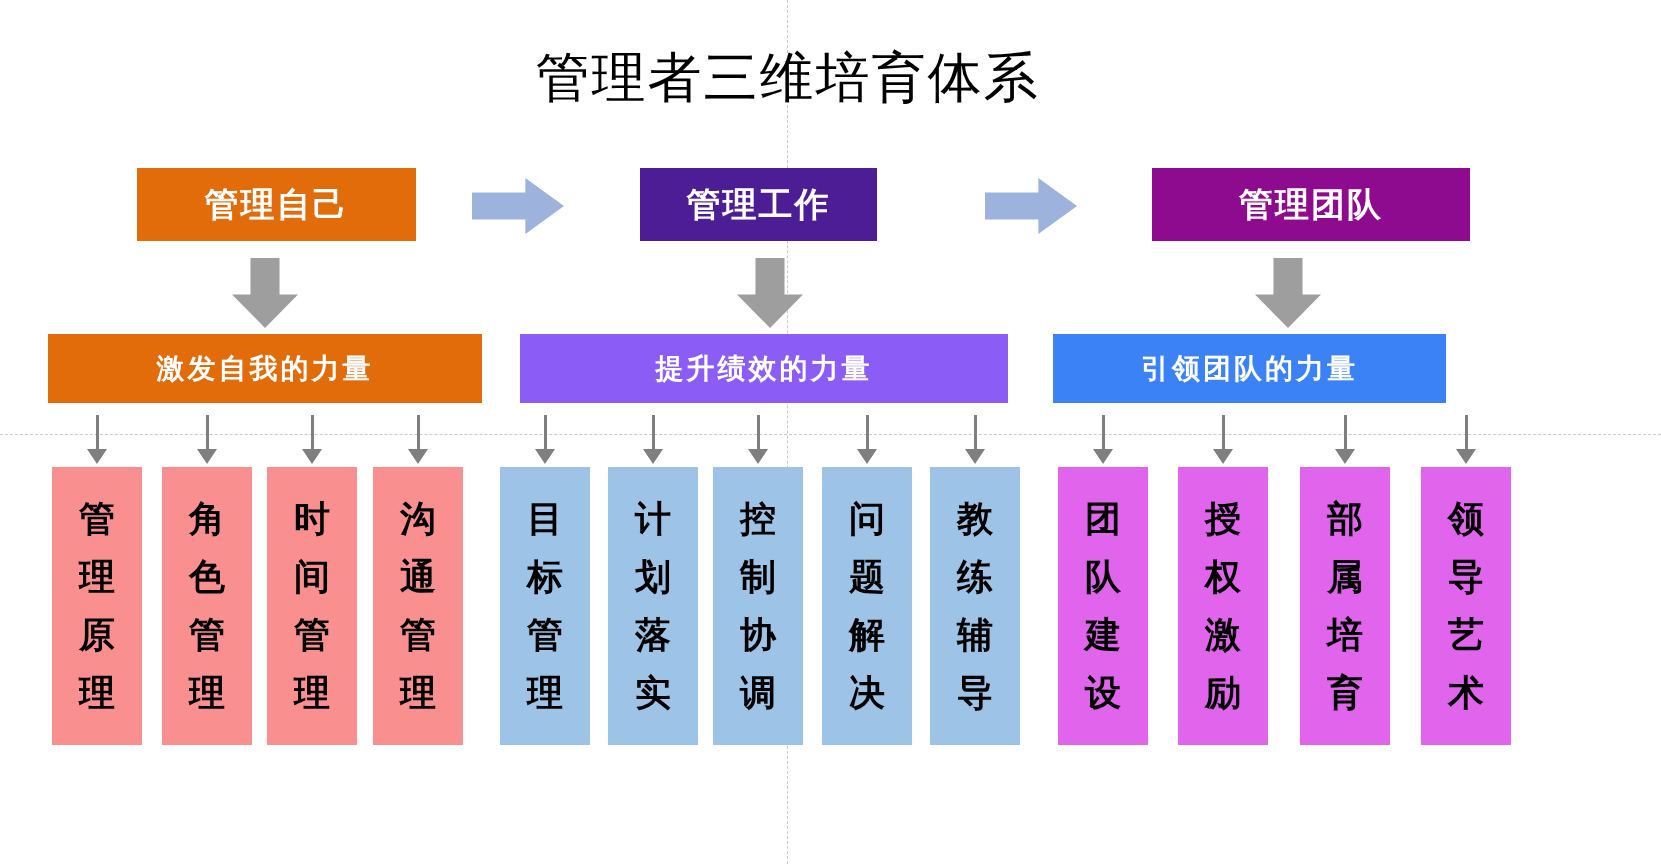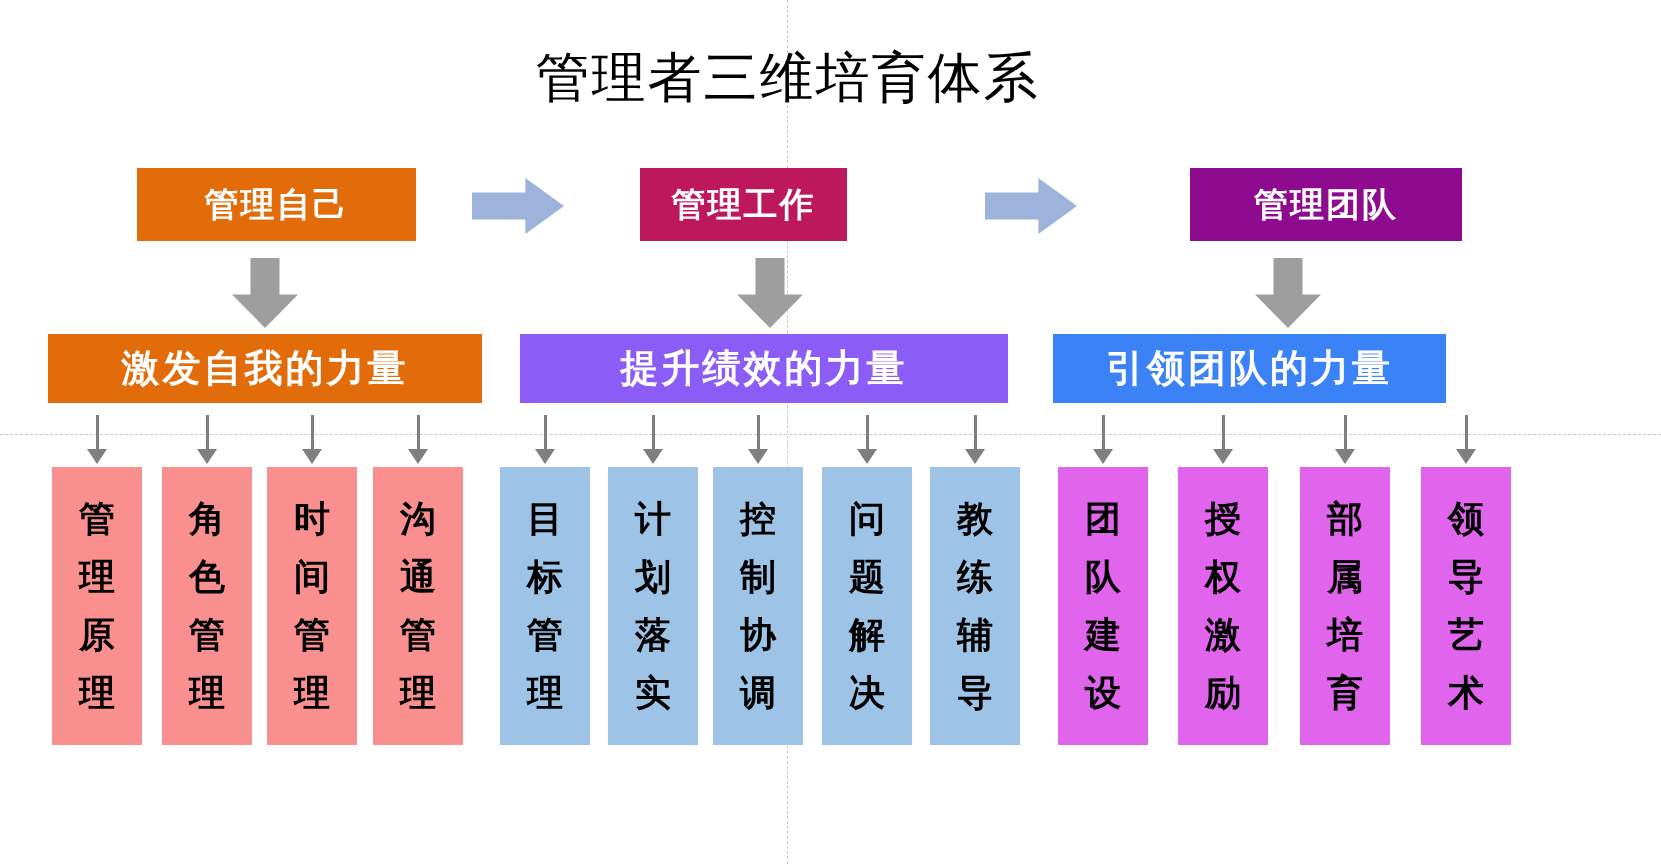--- a/index.html
+++ b/index.html
@@ -19,42 +19,42 @@
     position:absolute; top:42px; left:0; width:1575px; text-align:center;
     font-size:54px; font-weight:400; color:#000000; letter-spacing:2px;
   }
 
   .hdr-box {
     position:absolute; top:168px; height:73px;
     display:flex; align-items:center; justify-content:center;
     color:#ffffff; font-size:34px; font-weight:800; letter-spacing:2px;
   }
   .hdr-self  { left:137px;  width:279px; background:#e36c0a; }
-  .hdr-work  { left:640px;  width:207px; background:#be185d; }
-  .hdr-team  { left:1152px; width:272px; background:#8e0a8e;margin-left:38px; }
+  .hdr-work  { left:640px;  width:237px; background:#4c1d95; }
+  .hdr-team  { left:1152px; width:318px; background:#8e0a8e; }
 
   .rarrow {
     position:absolute; top:178px; width:92px; height:56px; background:#9eb3dc;
     clip-path:polygon(0 26%, 58% 26%, 58% 0, 100% 50%, 58% 100%, 58% 74%, 0 74%);
   }
   .rarrow-1 { left:472px; }
   .rarrow-2 { left:985px; }
 
   .darrow {
     position:absolute; top:258px; width:66px; height:70px; background:#9e9e9e;
     clip-path:polygon(28% 0, 72% 0, 72% 52%, 100% 52%, 50% 100%, 0 52%, 28% 52%);
   }
   .darrow-1 { left:232px; }
   .darrow-2 { left:737px; }
   .darrow-3 { left:1255px; }
 
   .banner {
     position:absolute; top:334px; height:69px;
     display:flex; align-items:center; justify-content:center;
-    color:#ffffff; font-size:38px; font-weight:700; letter-spacing:3px;
+    color:#ffffff; font-size:28px; font-weight:700; letter-spacing:3px;
   }
   .ban-self { left:48px;   width:434px; background:#e36c0a; }
   .ban-work { left:520px;  width:488px; background:#8b5cf6; }
   .ban-team { left:1053px; width:393px; background:#3b82f6; }
 
   .colwrap {
     position:absolute; top:415px; width:90px;
     display:flex; flex-direction:column; align-items:center;
   }
   .sarrow { width:3px; height:34px; background:#7f7f7f; position:relative;

